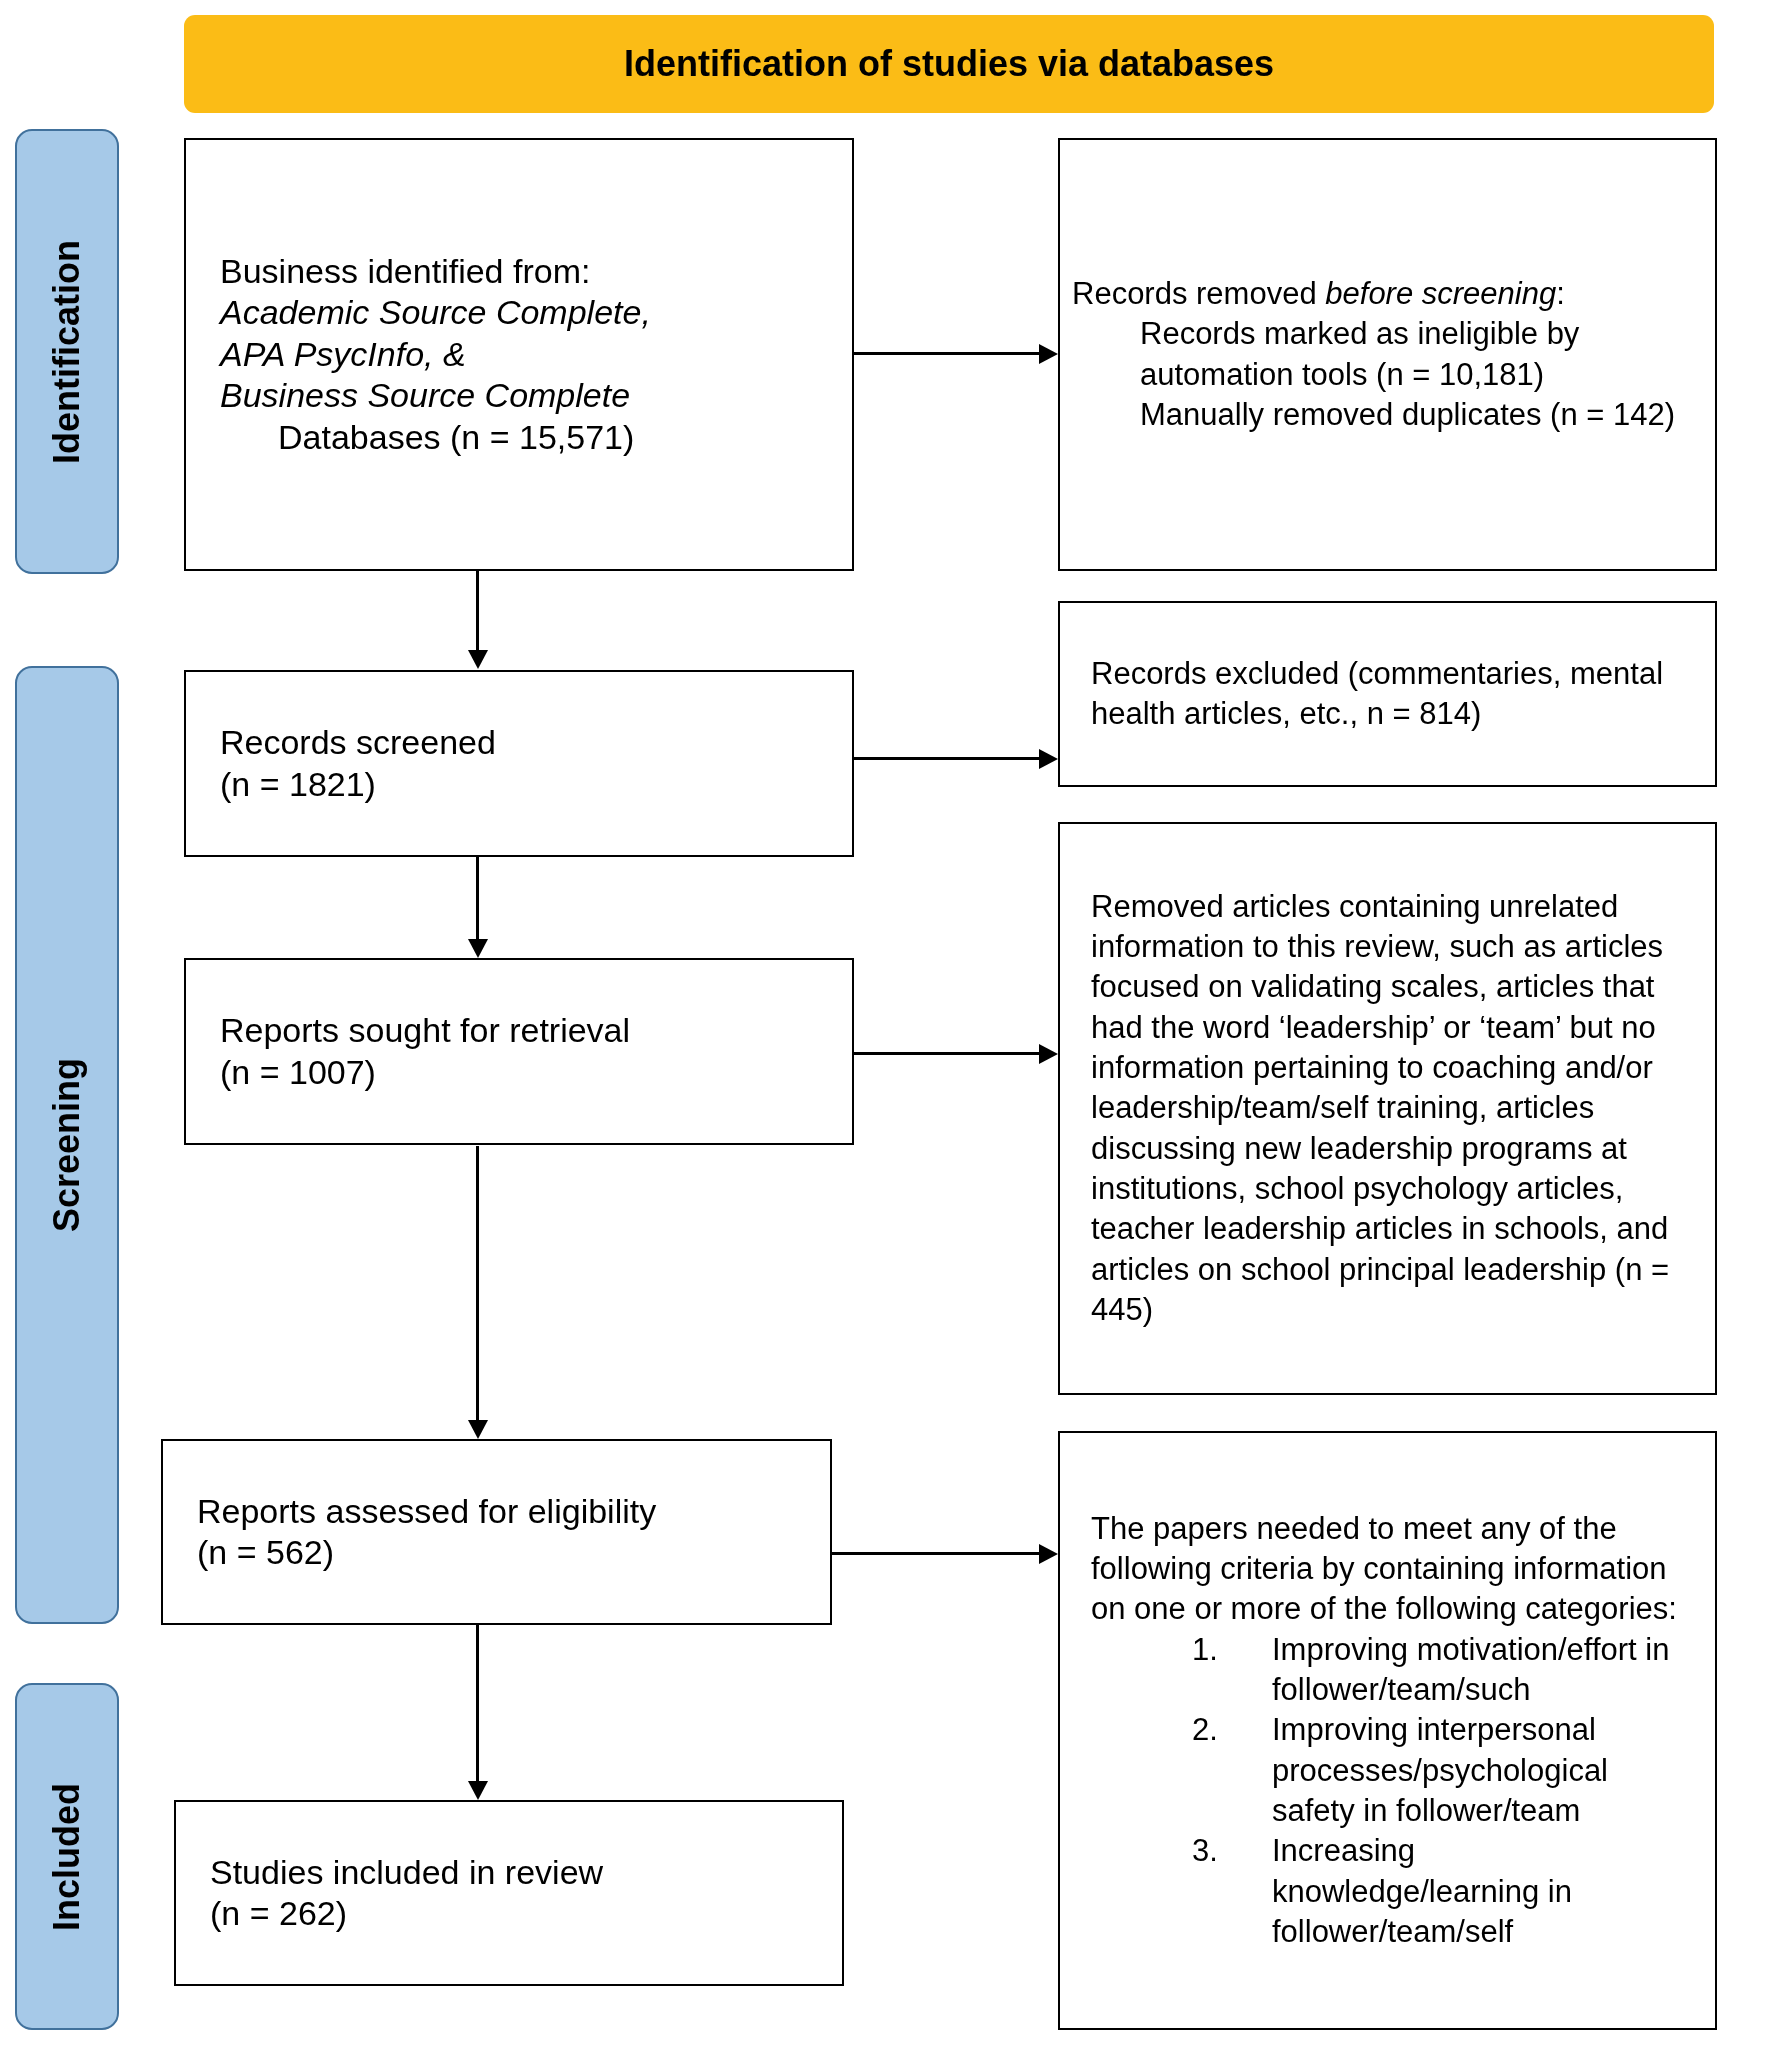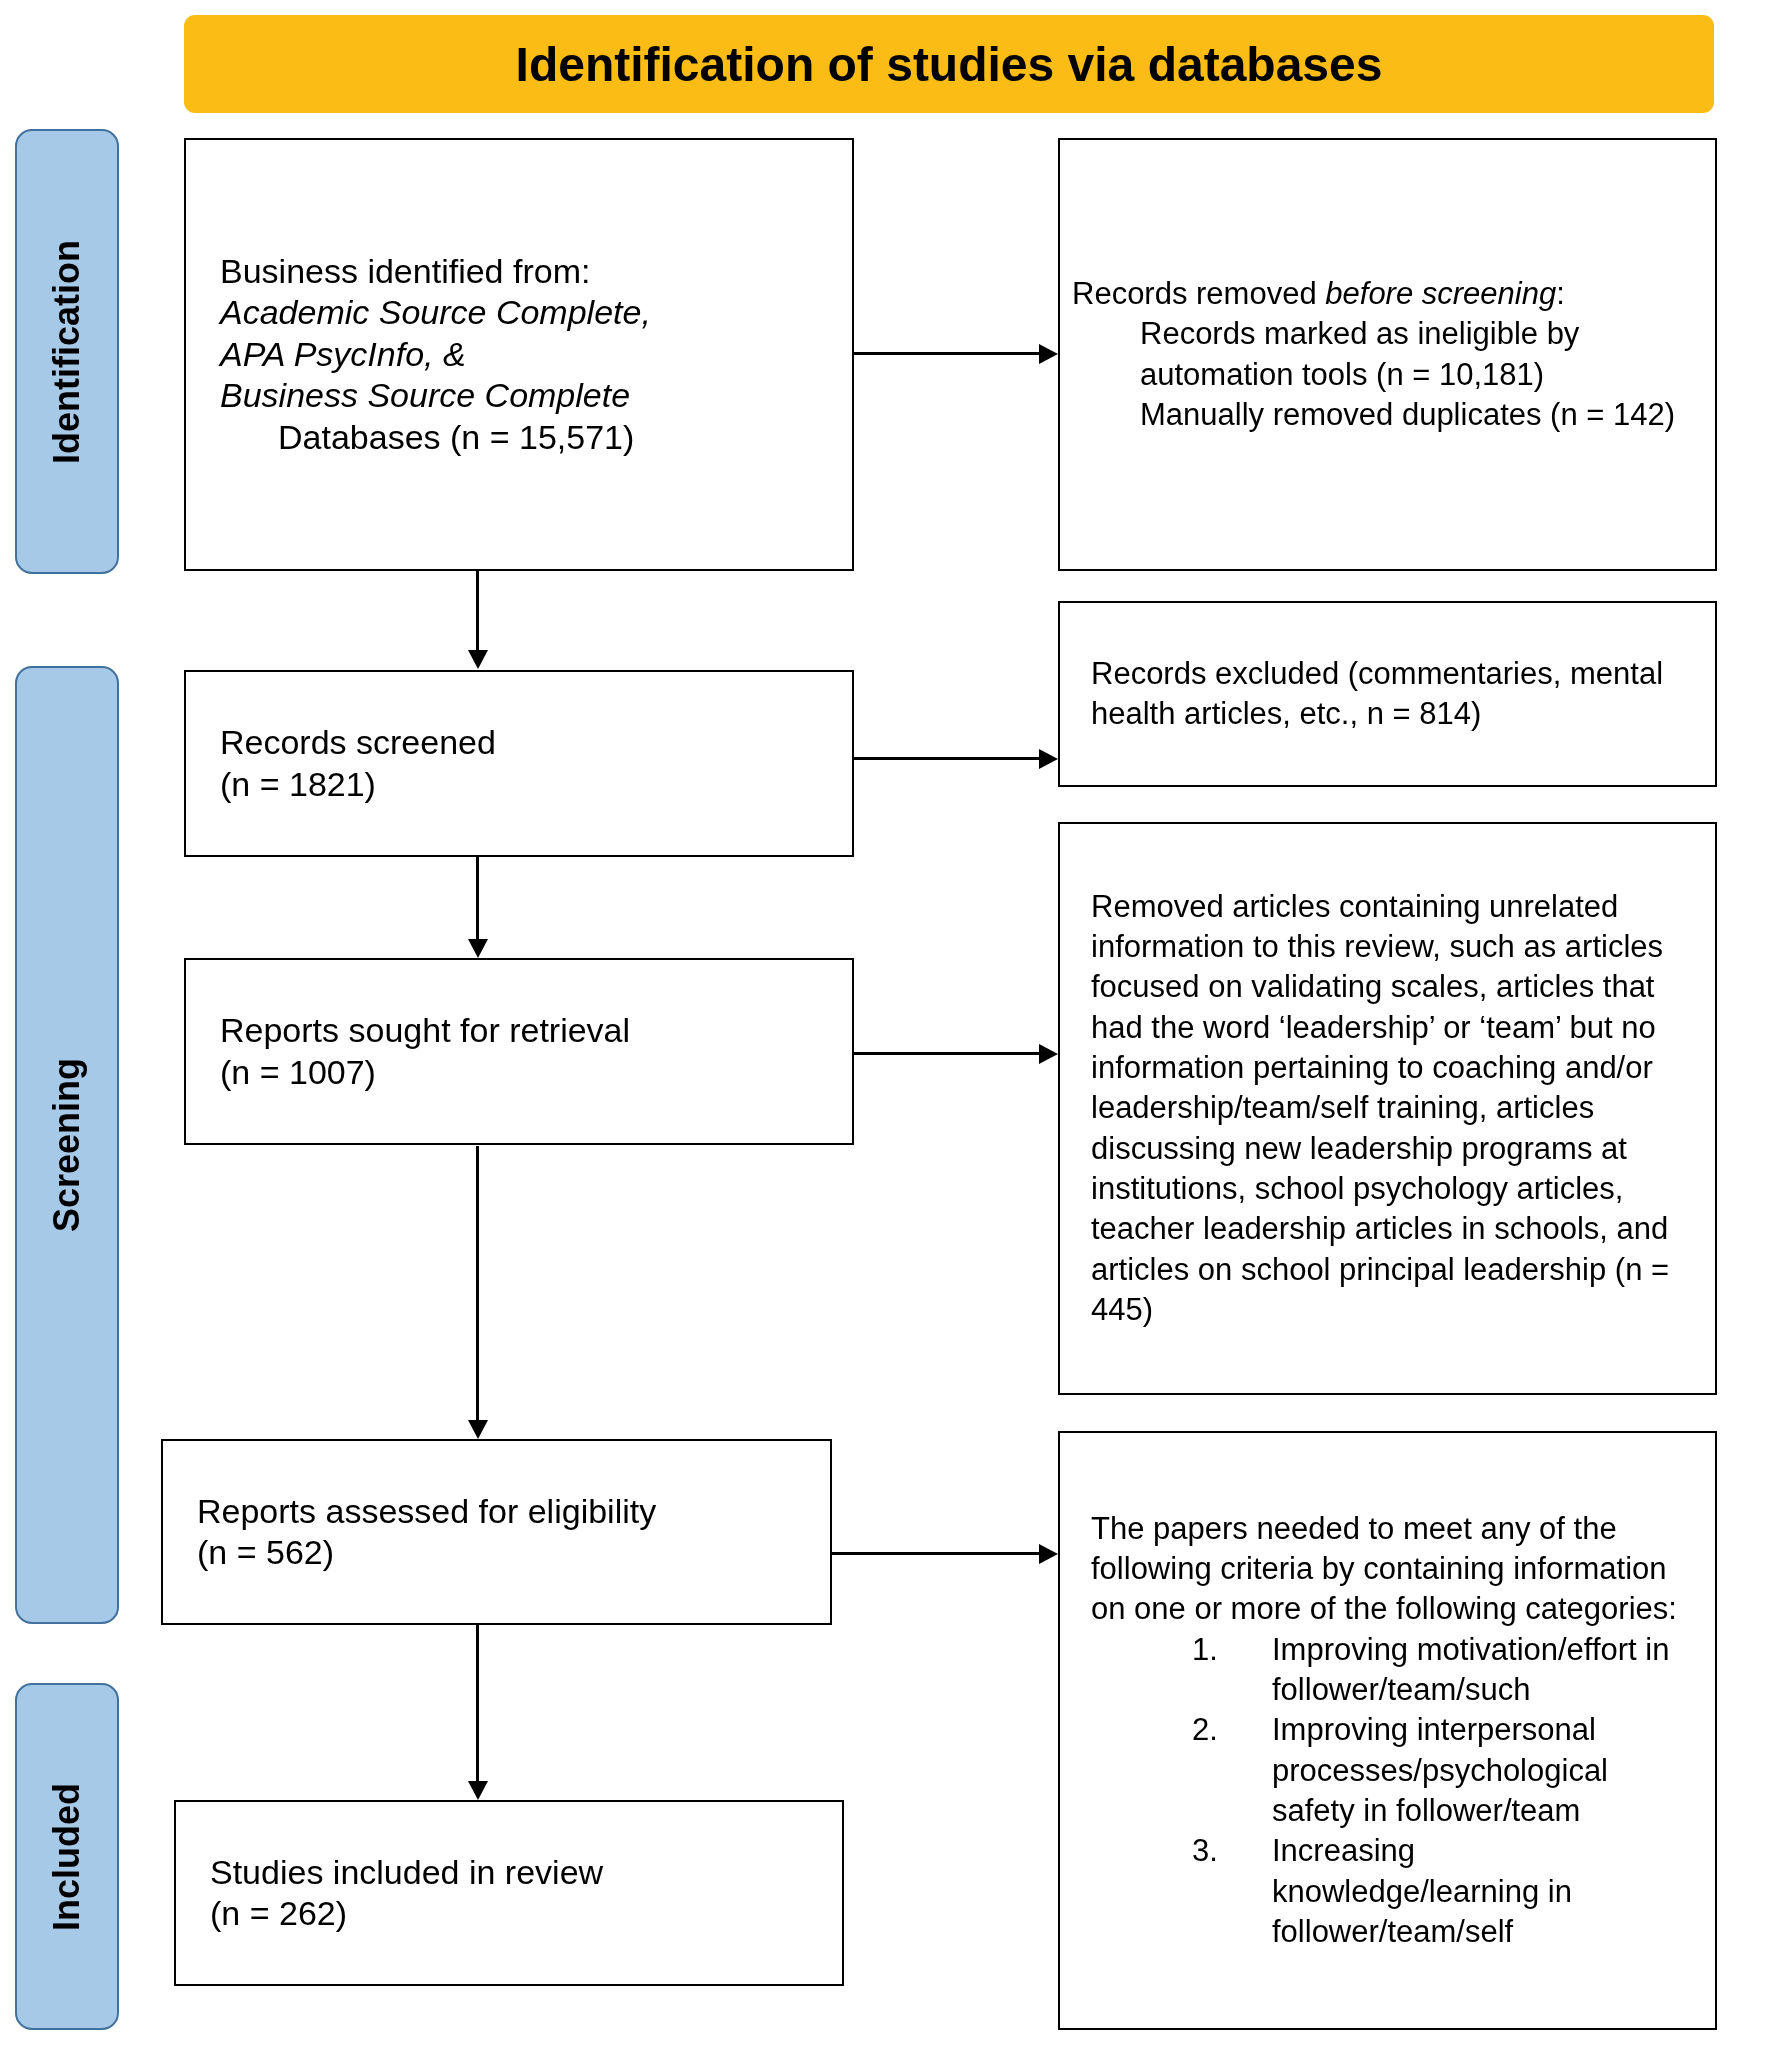--- a/index.html
+++ b/index.html
@@ -14,21 +14,21 @@
     height:2046px;
     background:#ffffff;
     overflow:hidden;
   }
   .banner {
     position:absolute;
     left:184px; top:15.4px; width:1530px; height:98px;
     background:var(--banner_fill,#FBBC16);
     border-radius:11px;
     display:flex; align-items:center; justify-content:center;
-    font-weight:bold; font-size:48px;
+    font-weight:bold; font-size:36px;
   }
   .stage {
     position:absolute;
     left:15.4px; width:104px;
     background:var(--stage_fill,#A6C9E8);
     border:2.5px solid var(--stage_border,#41719C);
     border-radius:17px;
     display:flex; align-items:center; justify-content:center;
   }
   .stage span {

